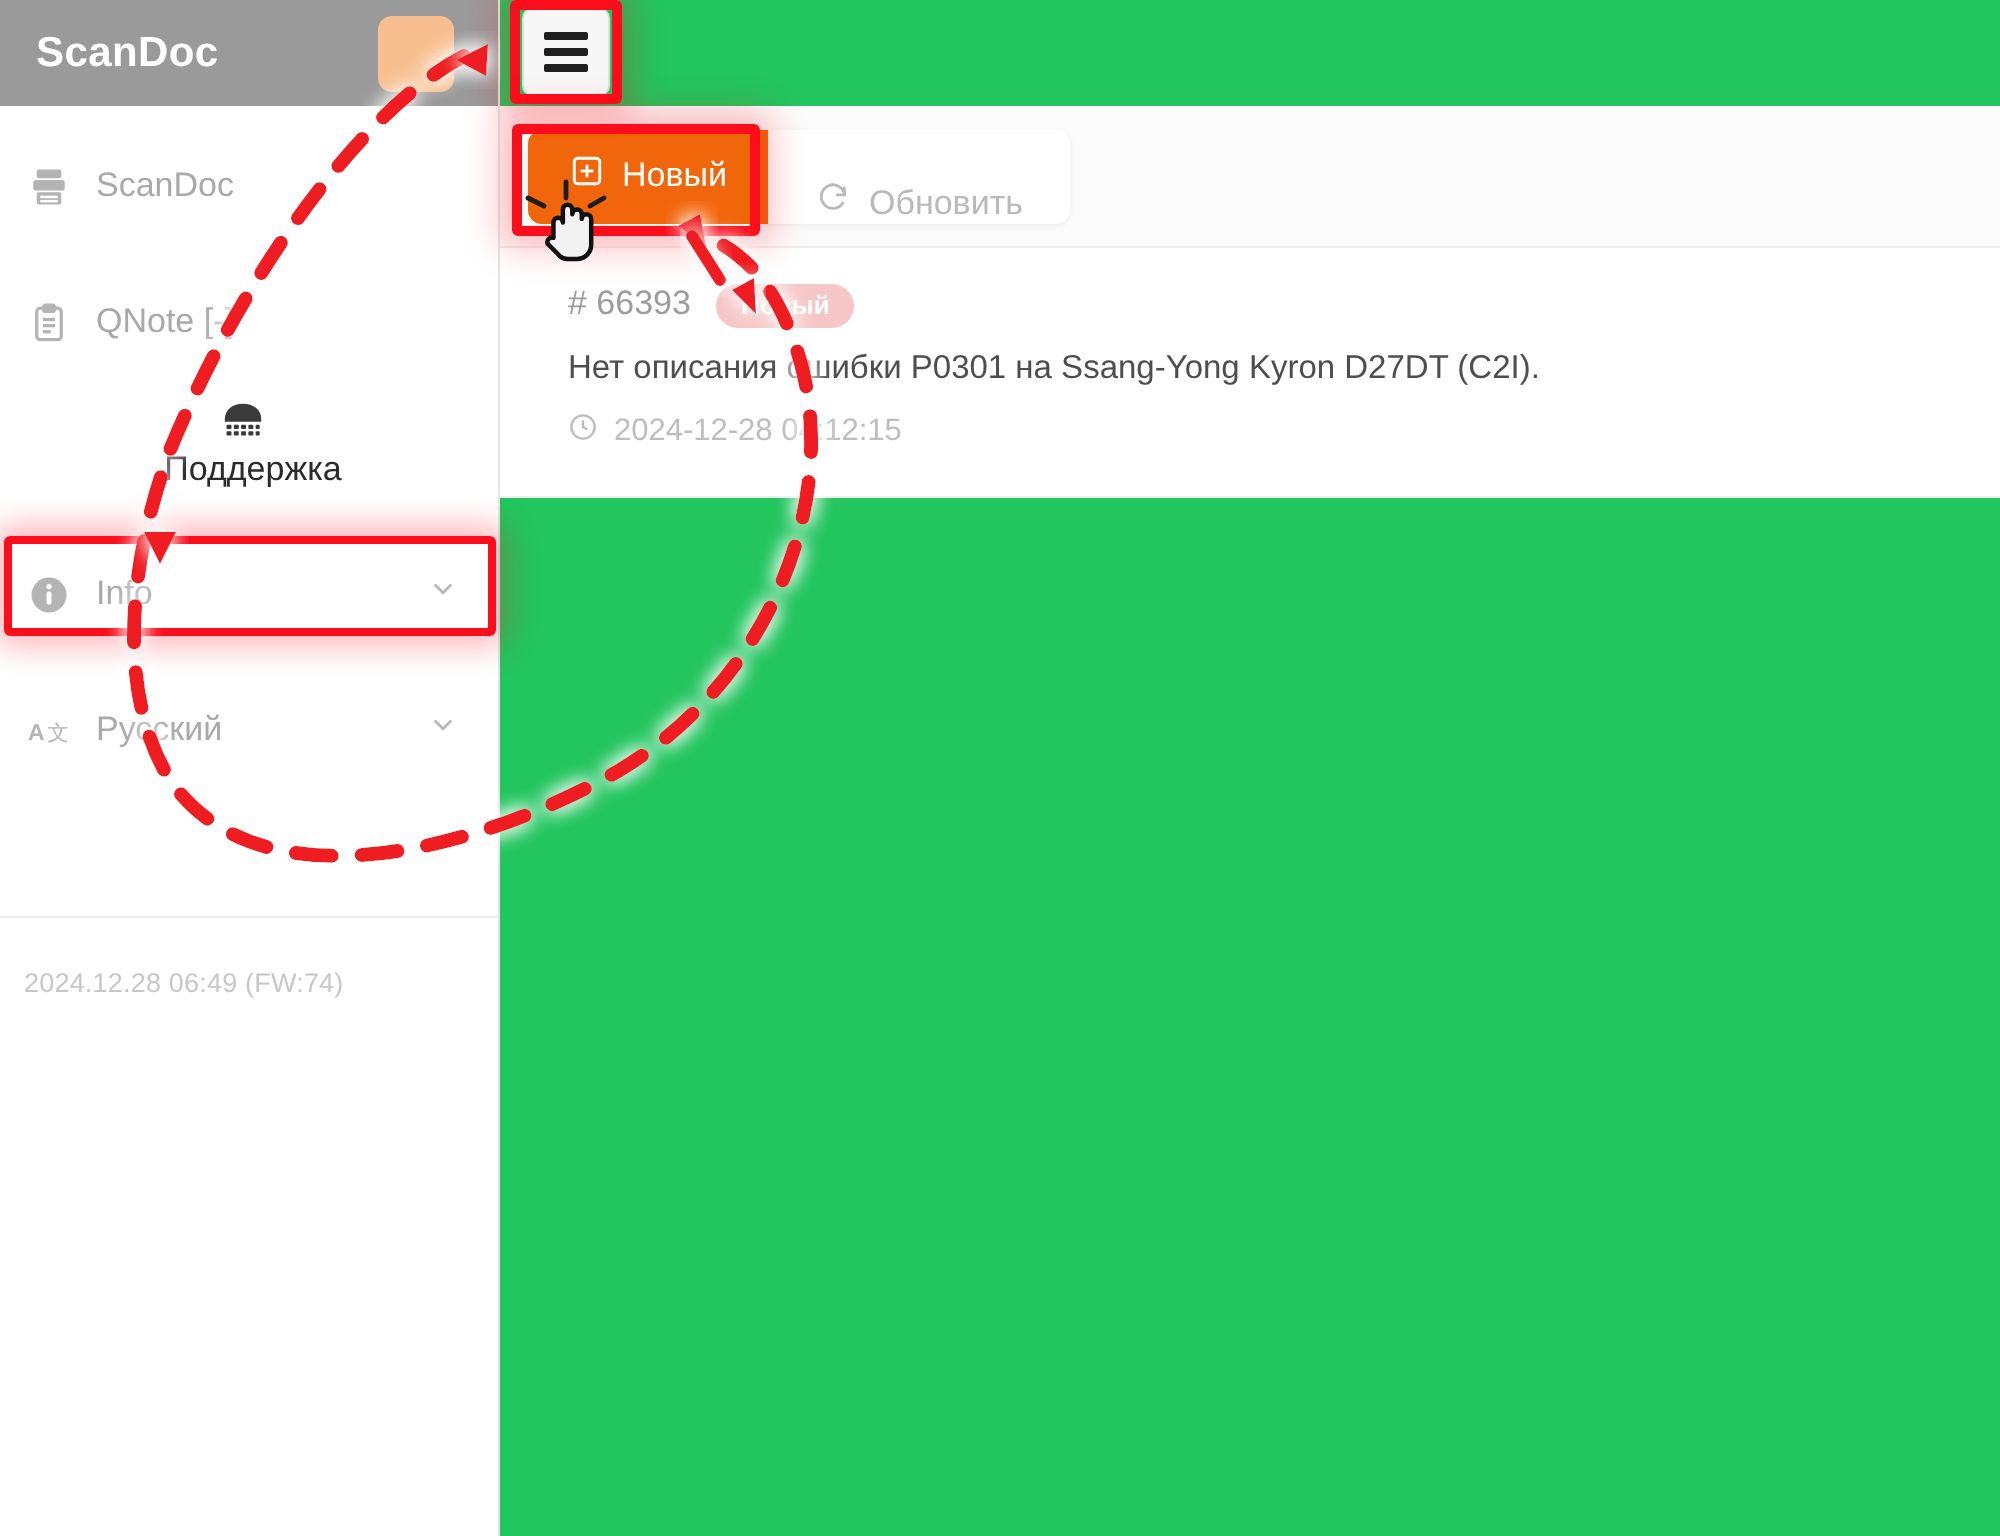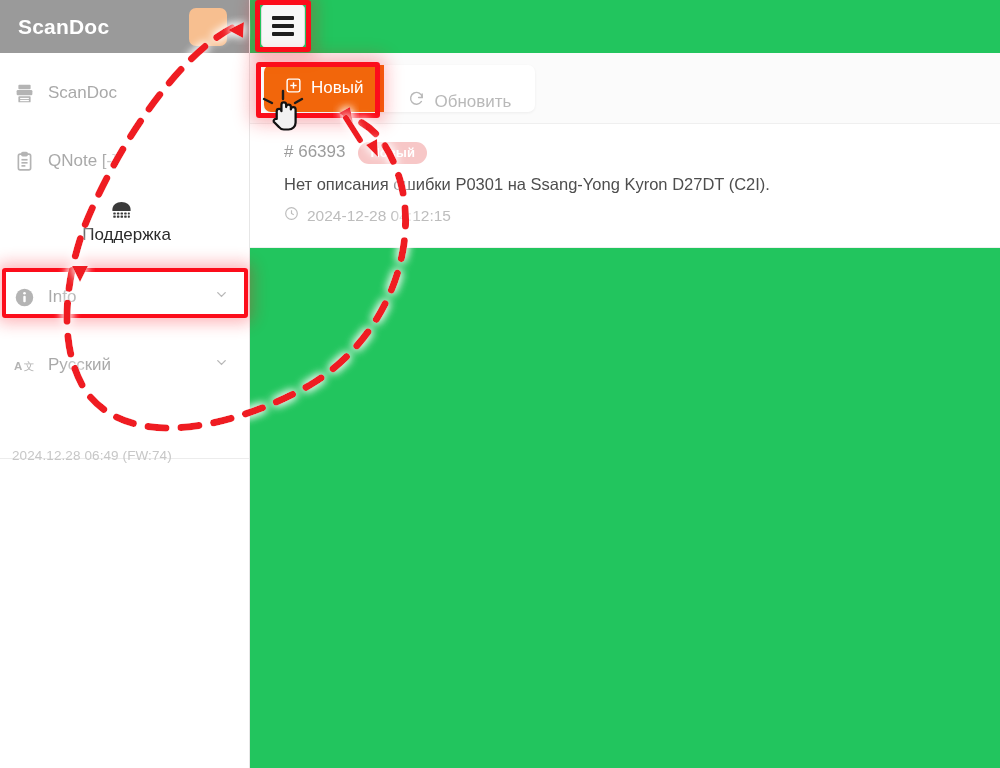--- a/index.html
+++ b/index.html
@@ -69,21 +69,21 @@
     box-shadow: 0 0 16px 5px rgba(252,13,27,.30);
     z-index: 9;
     pointer-events: none;
   }
 
   #sidebar-divider {
     position: absolute; left: 0; right: 0; top: 458px;
     height: 1px; background: #ececec;
   }
   #sidebar-footer {
-    position: absolute; left: 12px; top: 448px;
+    position: absolute; left: 12px; top: 484px;
     font-size: 13.5px; color: #c7c7c7;
     letter-spacing: .1px;
   }
 
   
   #main {
     position: absolute; left: 250px; top: 0;
     width: 750px; height: 768px;
     background: #22c55e;
   }

